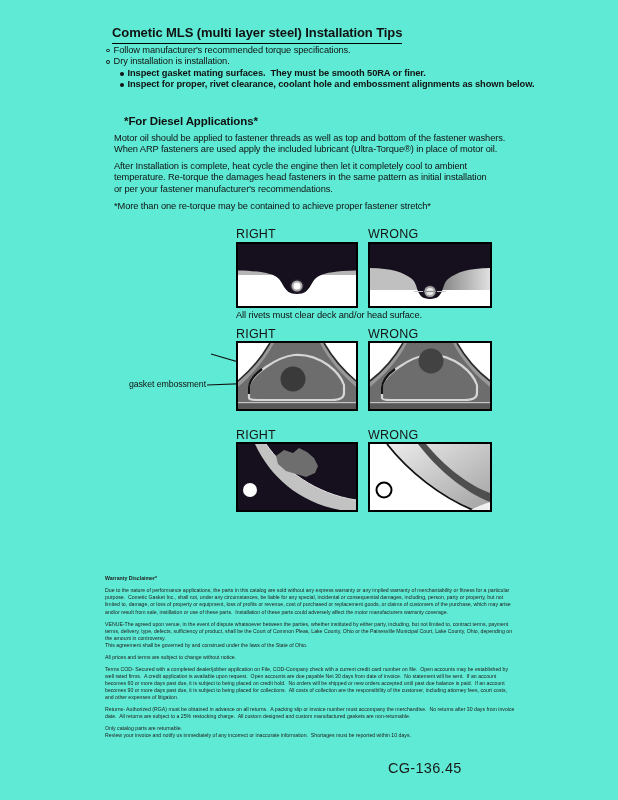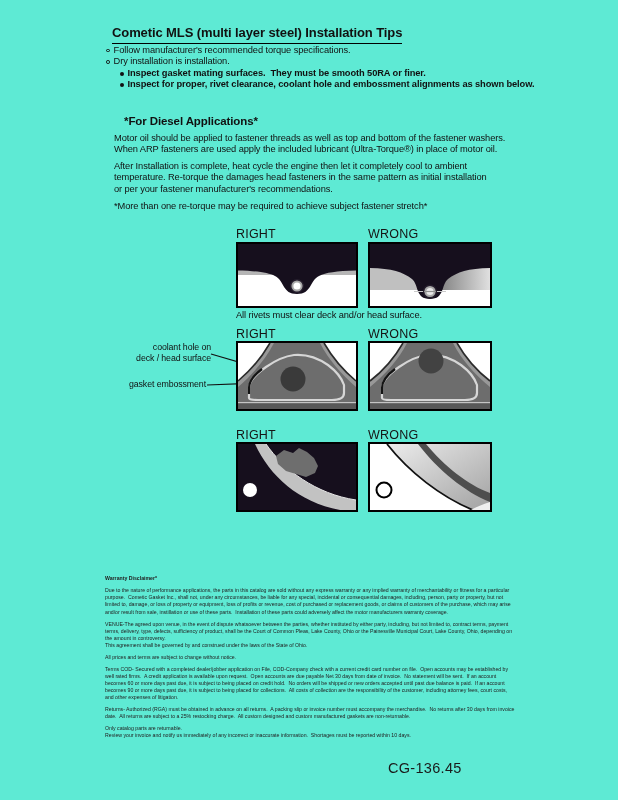--- a/index.html
+++ b/index.html
@@ -77,21 +77,21 @@
     </div>
   </div>
 
   
   <div class="abs diesel-heading">*For Diesel Applications*</div>
   <div class="abs para1 body-txt pre">Motor oil should be applied to fastener threads as well as top and bottom of the fastener washers.
 When ARP fasteners are used apply the included lubricant (Ultra-Torque®) in place of motor oil.</div>
   <div class="abs para2 body-txt pre">After Installation is complete, heat cycle the engine then let it completely cool to ambient
 temperature. Re-torque the damages head fasteners in the same pattern as initial installation
 or per your fastener manufacturer's recommendations.</div>
-  <div class="abs para3 body-txt pre">*More than one re-torque may be required to achieve subject fastener stretch*</div>
+  <div class="abs para3 body-txt pre">*More than one re-torque may be contained to achieve proper fastener stretch*</div>
 
   
   <div class="abs rw-label" style="left:236px;top:227px;width:122px;">RIGHT</div>
   <div class="abs rw-label" style="left:368px;top:227px;width:124px;">WRONG</div>
 
   <svg class="abs panel" style="left:236px;top:242px;" width="122" height="66" viewBox="0 0 122 66">
     <rect x="1" y="1" width="120" height="64" fill="#160f1d" stroke="#000" stroke-width="2"></rect>
     <rect x="2" y="28" width="118" height="6" fill="#b5b5b5"></rect>
     <rect x="2" y="33" width="118" height="31" fill="#ffffff"></rect>
     <path d="M2,2 H120 V28.5 C100,29 90,30.5 83,34 C73,39 76,52 61,52 C46,52 49,39 39,34 C32,30.5 22,29 2,28.5 Z" fill="#160f1d"></path>
@@ -112,22 +112,20 @@
     <line x1="56" y1="49.5" x2="68" y2="49.5" stroke="#8f8f8f" stroke-width="1.2"></line>
     <rect x="1" y="1" width="122" height="64" fill="none" stroke="#000" stroke-width="2"></rect>
   </svg>
 
   <div class="abs caption" style="left:236px;top:310px;">All rivets must clear deck and/or head surface.</div>
 
   
   <div class="abs rw-label" style="left:236px;top:327px;width:122px;">RIGHT</div>
   <div class="abs rw-label" style="left:368px;top:327px;width:124px;">WRONG</div>
 
-  <div class="abs side-label pre" style="left:98px;top:342px;width:113px;">coolant hole on
-deck / head surface</div>
   <div class="abs side-label" style="left:95px;top:379px;width:111px;">gasket embossment</div>
 
   <svg class="abs" style="left:95px;top:340px;" width="210" height="60" viewBox="0 0 210 60">
     <line x1="116" y1="14" x2="198" y2="38" stroke="#111" stroke-width="1.1"></line>
     <line x1="112" y1="45" x2="163" y2="43" stroke="#111" stroke-width="1.1"></line>
   </svg>
 
   <svg class="abs panel" style="left:236px;top:341px;" width="122" height="70" viewBox="0 0 122 70">
     <rect x="1" y="1" width="120" height="68" fill="#6d6d6d" stroke="#000" stroke-width="2"></rect>
     <path d="M38,2 C30,18 16,34 2,46 L2,40 C14,30 26,16 34,2 Z" fill="#989898"></path>

